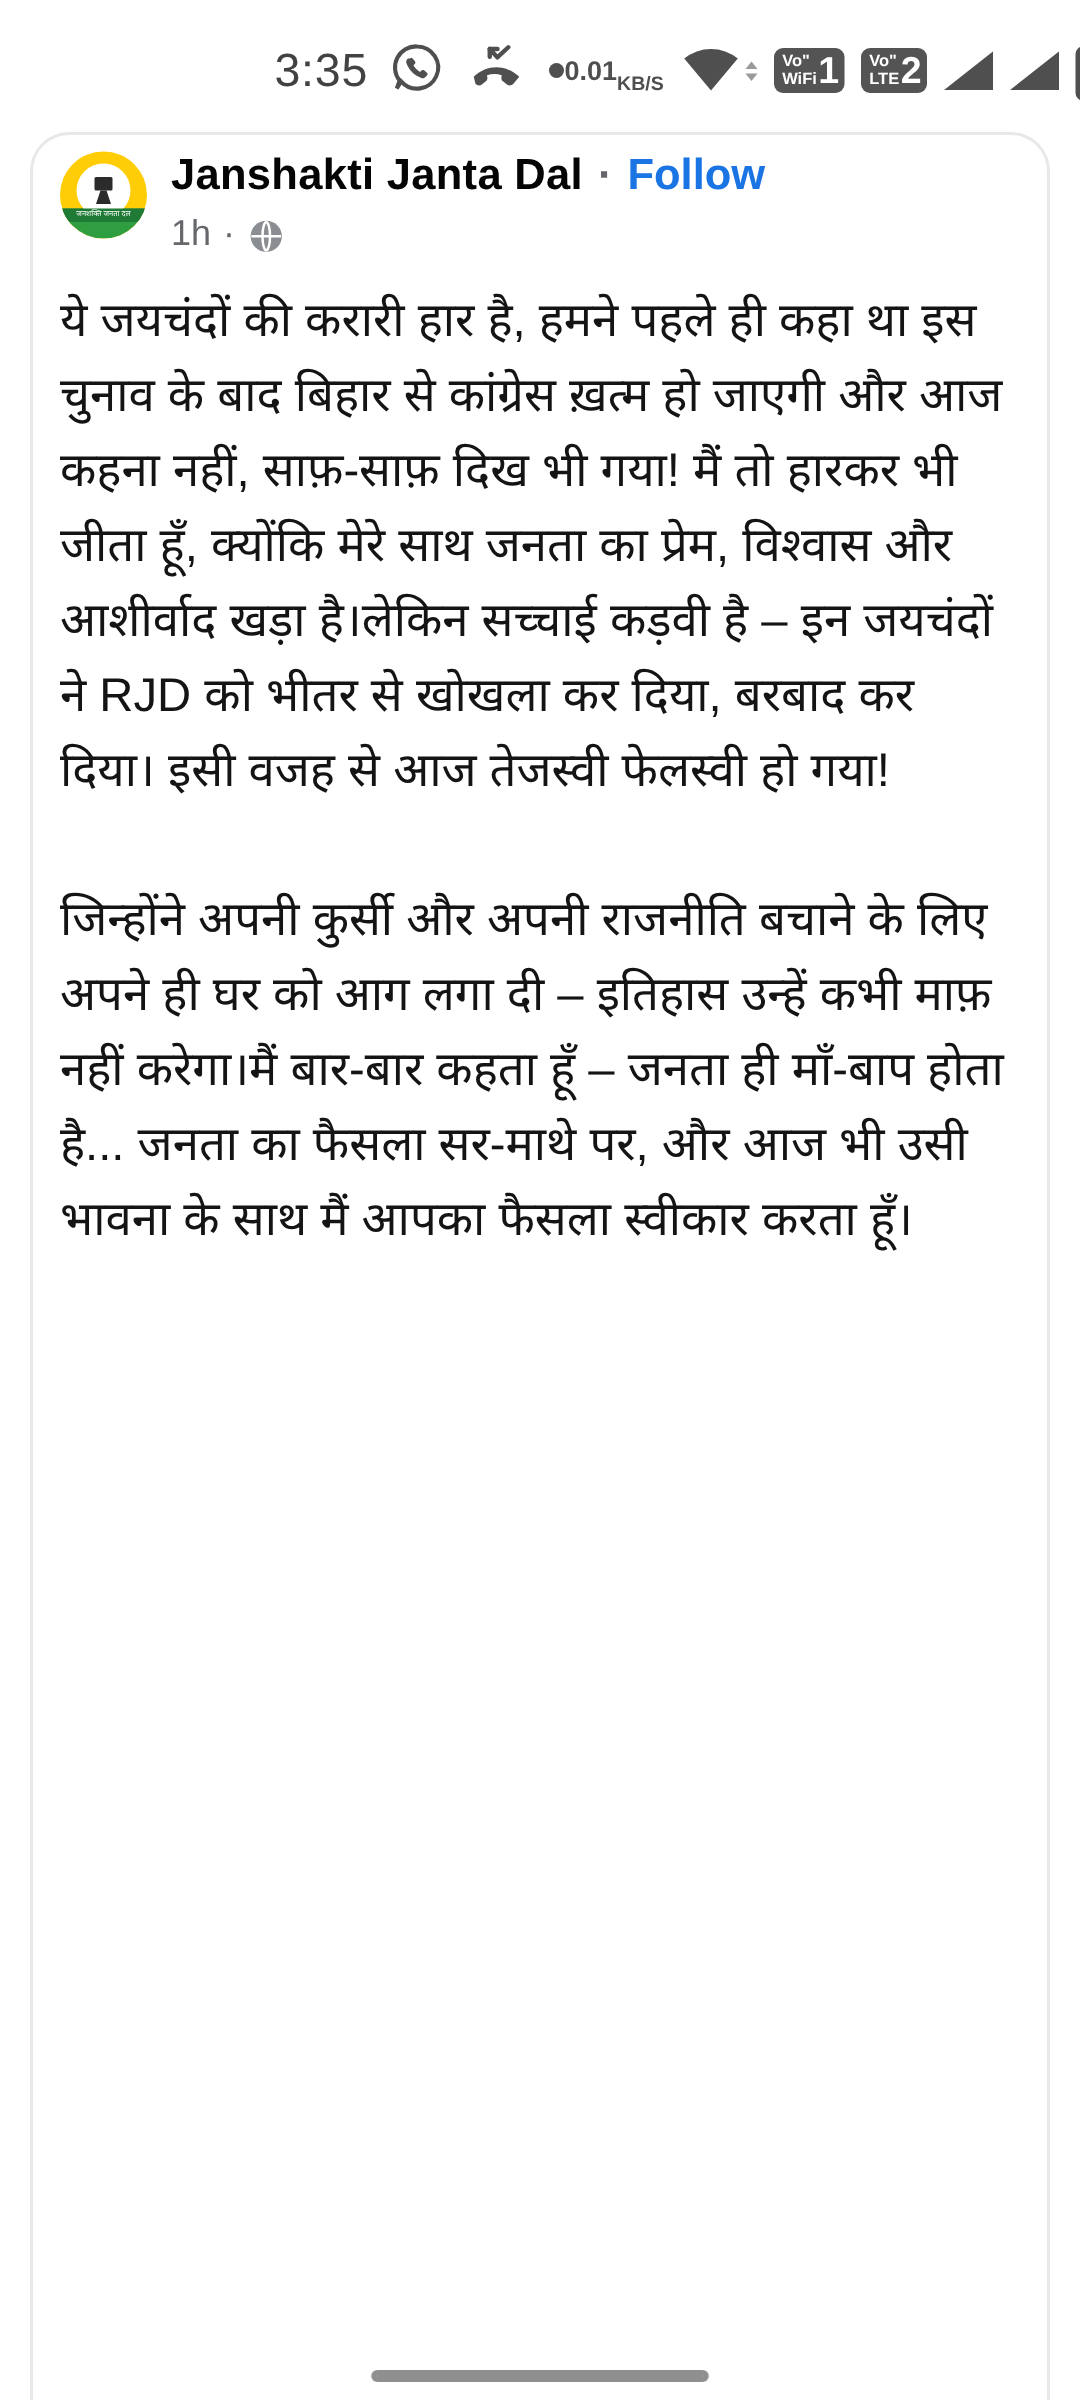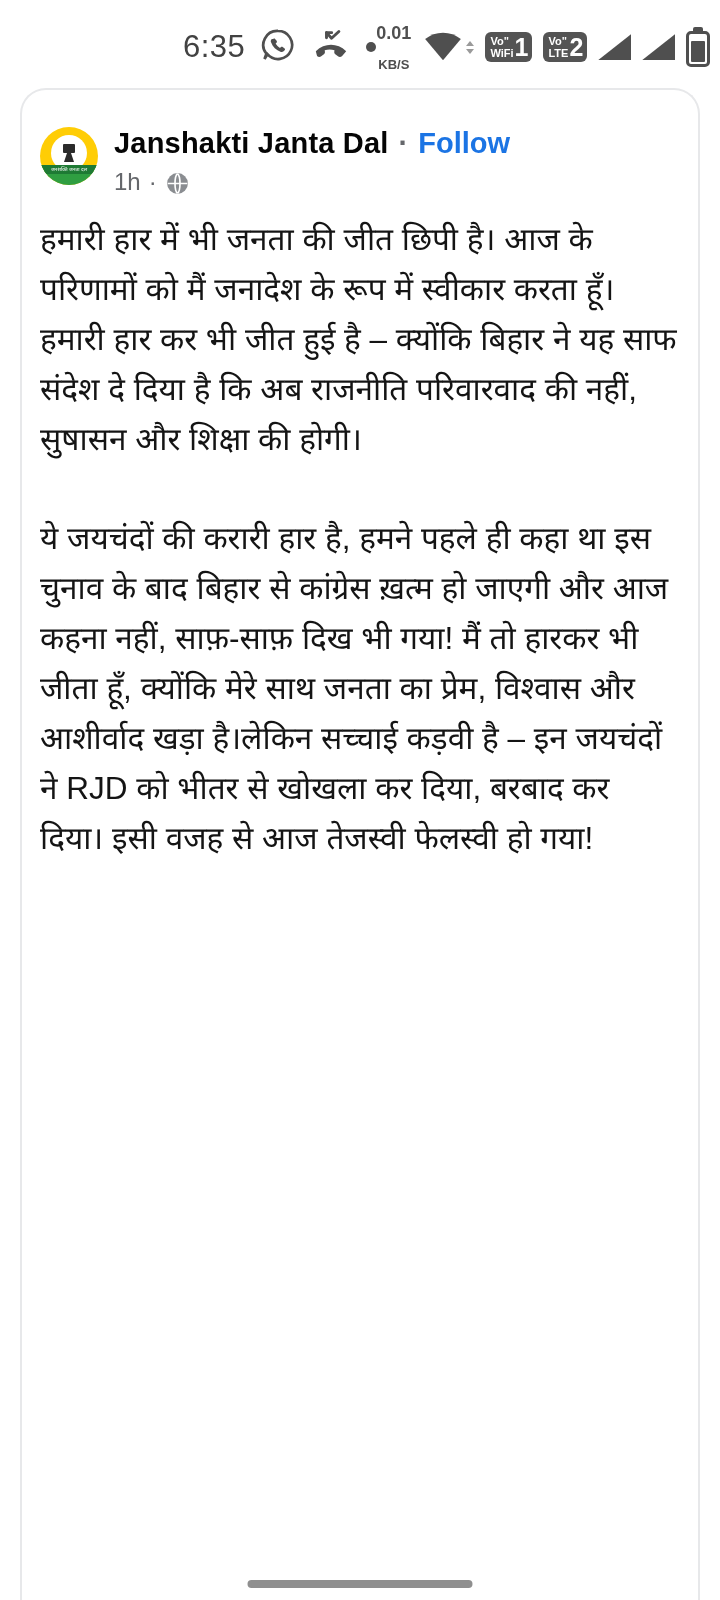--- a/index.html
+++ b/index.html
@@ -4,41 +4,41 @@
 <style>
   html,body{margin:0;padding:0;width:720px;height:1600px;background:#ffffff;overflow:hidden;
     font-family:"Liberation Sans","DejaVu Sans",sans-serif;}
   
   .status-bar{height:88px;display:flex;align-items:center;justify-content:space-between;
     padding:6px 50px 0 183px;box-sizing:border-box;color:#4f4f4f;}
   .sb-left{display:flex;align-items:center;gap:15px;}
   .sb-time{font-size:31px;color:#424242;letter-spacing:.5px;}
   .sb-dot{width:10px;height:10px;border-radius:50%;background:#4f4f4f;}
   .sb-right{display:flex;align-items:center;gap:11px;}
-  .kbps{display:flex;flex-direction:column;align-items:center;line-height:1;color:#4f4f4f;}
+  .kbps{display:flex;flex-direction:row;align-items:center;line-height:1;color:#4f4f4f;}
   .kbps .v{font-size:18px;font-weight:bold;}
   .kbps .u{font-size:13px;font-weight:bold;margin-top:16px;}
   .wifi-wrap{display:flex;align-items:center;gap:2px;}
   .tiny-arrows{display:flex;flex-direction:column;gap:3px;}
   .tri-up{width:0;height:0;border-left:4px solid transparent;border-right:4px solid transparent;border-bottom:5px solid #9a9a9a;}
   .tri-down{width:0;height:0;border-left:4px solid transparent;border-right:4px solid transparent;border-top:5px solid #9a9a9a;}
   .net-badge{background:#545454;border-radius:6px;color:#fff;display:flex;align-items:center;
     padding:3px 4px 3px 5px;height:30px;box-sizing:border-box;}
   .net-badge .txt{display:flex;flex-direction:column;line-height:1;font-weight:bold;}
   .net-badge .l1{font-size:11px;}
   .net-badge .l2{font-size:11px;margin-top:1px;}
   .net-badge .num{font-size:25px;font-weight:800;line-height:1;margin-left:1px;}
   .signal-tri{width:33px;height:26px;background:#4f4f4f;clip-path:polygon(100% 0,100% 100%,0 100%);}
   .battery{position:relative;width:24px;height:36px;border:3px solid #4f4f4f;border-radius:5px;box-sizing:border-box;margin-top:3px;}
   .battery:before{content:"";position:absolute;top:-7px;left:4px;width:10px;height:4px;background:#4f4f4f;border-radius:2px 2px 0 0;}
   .battery .level{position:absolute;left:2px;right:2px;bottom:2px;height:70%;background:#4f4f4f;border-radius:1px;}
   
   .card{margin:0 20px;background:#fff;border:2px solid #e7e8ea;border-bottom:none;
     border-radius:26px 26px 0 0;min-height:1512px;box-sizing:border-box;}
-  .post-header{display:flex;gap:16px;padding:11px 18px 4px;margin-top:26px;}
+  .post-header{display:flex;gap:16px;padding:11px 18px 4px;}
   .avatar{position:relative;width:58px;height:58px;border-radius:50%;background:#ffcd05;overflow:hidden;flex-shrink:0;}
   .avatar .green-band{position:absolute;bottom:0;left:0;width:100%;height:20px;background:#2f9e41;}
   .avatar .inner-circle{position:absolute;top:8px;left:11px;width:36px;height:36px;border-radius:50%;background:#fff;
     display:flex;align-items:center;justify-content:center;}
   .avatar .text-band{position:absolute;bottom:11px;left:0;width:100%;height:9px;background:#1e7a34;
     color:#fff;font-size:5px;line-height:9px;text-align:center;overflow:hidden;white-space:nowrap;}
   .head-text{display:flex;flex-direction:column;}
   .name-row{display:flex;align-items:baseline;gap:10px;}
   .author{font-size:29px;font-weight:bold;color:#050505;letter-spacing:.2px;}
   .sep{font-size:29px;color:#65676b;font-weight:bold;}
@@ -49,21 +49,21 @@
   .post-body p{margin:0 0 49px;}
   
   .gesture-bar{position:fixed;left:50%;bottom:12px;transform:translateX(-50%);
     width:225px;height:8px;border-radius:4px;background:#8f8f8f;}
 </style>
 </head>
 <body>
 
 <div class="status-bar">
   <div class="sb-left">
-    <span class="sb-time">6:35</span>
+    <span class="sb-time">3:35</span>
     <span>
       <svg width="36" height="36" viewBox="0 0 32 32">
         <path d="M16 3.5a12.5 12.5 0 1 1-9.4 20.7L4 28.4l1.7-4.6A12.5 12.5 0 0 1 16 3.5z" fill="none" stroke="#4f4f4f" stroke-width="2.4"></path>
         <path d="M11.8 10.6c.5-.5 1.2-.5 1.6 0l1.4 1.7c.4.5.3 1.2-.1 1.6l-.8.8c.9 1.7 2.2 3 3.9 3.9l.8-.8c.4-.4 1.1-.5 1.6-.1l1.7 1.4c.5.4.5 1.1 0 1.6l-.9.9c-.6.6-1.6.9-2.4.6-4.4-1.7-7.2-4.5-8.9-8.9-.3-.8 0-1.8.6-2.4l.5-.3z" fill="#4f4f4f"></path>
       </svg>
     </span>
     <span>
       <svg width="40" height="36" viewBox="0 0 34 32">
         <path d="M13 5l4.5 5L24 4" fill="none" stroke="#4f4f4f" stroke-width="2.6" stroke-linecap="round" stroke-linejoin="round"></path>
         <path d="M13 5h4.6M13 5v4.6" fill="none" stroke="#4f4f4f" stroke-width="2.6" stroke-linecap="round"></path>
@@ -136,18 +136,18 @@
           <svg width="25" height="25" viewBox="0 0 24 24">
             <circle cx="12" cy="12" r="10" fill="#8a8d91"></circle>
             <path d="M2.5 12h19 M12 2.5c-3.2 2.6-3.2 16.4 0 19 M12 2.5c3.2 2.6 3.2 16.4 0 19" stroke="#fff" stroke-width="1.6" fill="none"></path>
           </svg>
         </span>
       </div>
     </div>
   </div>
 
   <div class="post-body">
-    <p>हमारी हार में भी जनता की जीत छिपी है। आज के परिणामों को मैं जनादेश के रूप में स्वीकार करता हूँ। हमारी हार कर भी जीत हुई है – क्योंकि बिहार ने यह साफ संदेश दे दिया है कि अब राजनीति परिवारवाद की नहीं, सुषासन और शिक्षा की होगी।</p>
     <p>ये जयचंदों की करारी हार है, हमने पहले ही कहा था इस चुनाव के बाद बिहार से कांग्रेस ख़त्म हो जाएगी और आज कहना नहीं, साफ़-साफ़ दिख भी गया! मैं तो हारकर भी जीता हूँ, क्योंकि मेरे साथ जनता का प्रेम, विश्वास और आशीर्वाद खड़ा है।लेकिन सच्चाई कड़वी है –  इन जयचंदों ने RJD को भीतर से खोखला कर दिया, बरबाद कर दिया। इसी वजह से आज तेजस्वी फेलस्वी हो गया!</p>
+    <p>जिन्होंने अपनी कुर्सी और अपनी राजनीति बचाने के लिए अपने ही घर को आग लगा दी –  इतिहास उन्हें कभी माफ़ नहीं करेगा।मैं बार-बार कहता हूँ –  जनता ही माँ-बाप होता है... जनता का फैसला सर-माथे पर, और आज भी उसी भावना के साथ मैं आपका फैसला स्वीकार करता हूँ।</p>
   </div>
 </div>
 
 <div class="gesture-bar"></div>
 
 </body></html>

